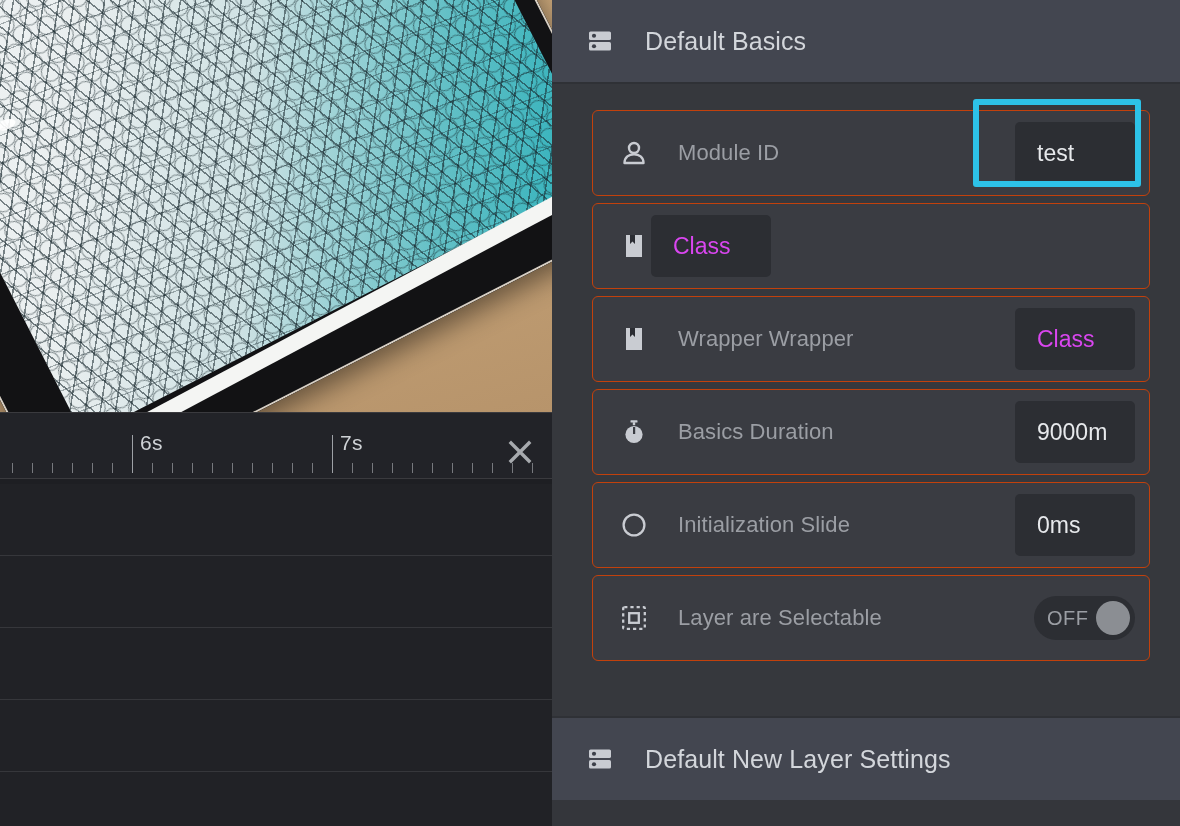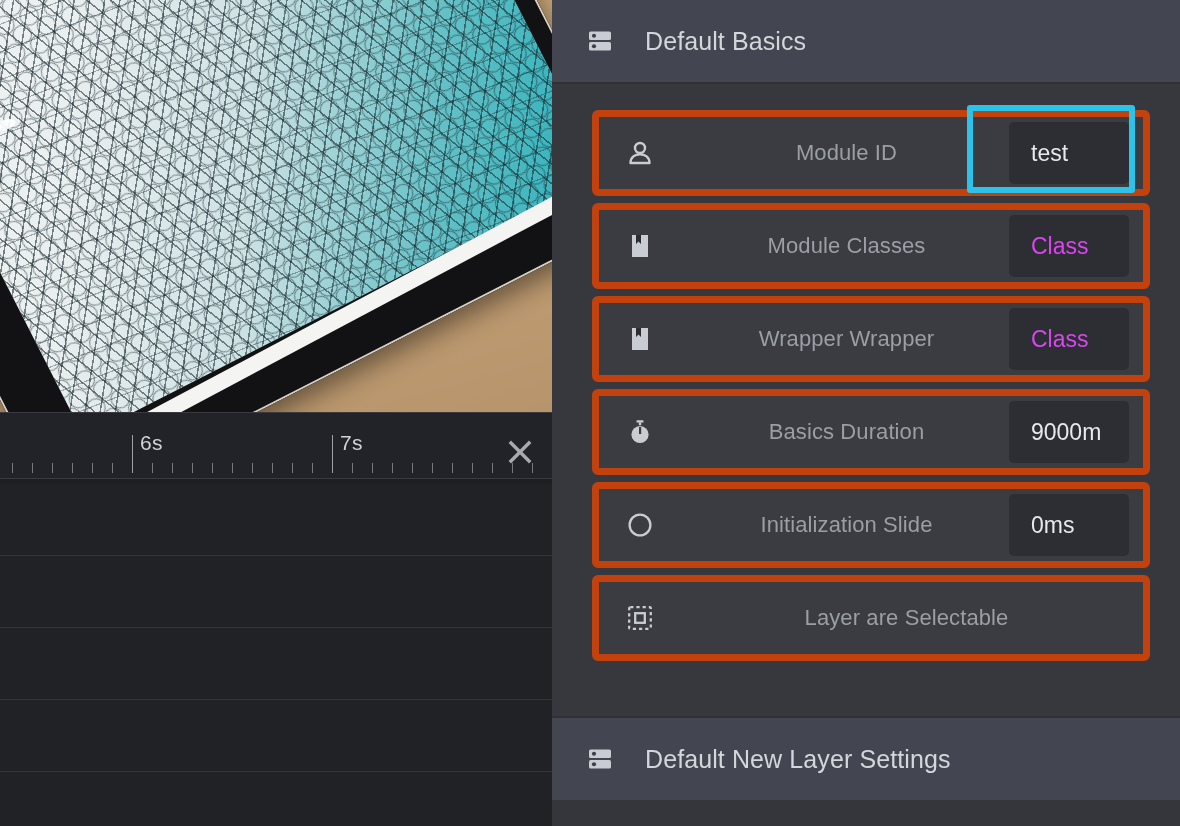--- a/index.html
+++ b/index.html
@@ -217,27 +217,26 @@
 
   .section-body {
     padding: 26px 30px 30px 40px;
   }
 
   .row {
     position: relative;
     display: flex;
     align-items: center;
     height: 86px;
-    border: 7px solid #c2410c;
+    border: 1px solid #c2410c;
     border-radius: 6px;
     background: #3a3c42;
     margin-bottom: 7px;
     padding: 0 14px 0 24px;
     box-sizing: border-box;
-    text-align: center;
   }
   .row-icon {
     width: 34px;
     height: 34px;
     flex: 0 0 auto;
     display: flex;
     align-items: center;
     justify-content: center;
   }
   .row-label {
@@ -418,21 +417,20 @@
         <span class="focus-ring"></span>
       </div>
 
       <div class="row">
         <span class="row-icon">
           <svg width="28" height="28" viewBox="0 0 28 28" aria-hidden="true">
             <path d="M6 3 H22 V25 H6 Z" fill="#c9ccd2"></path>
             <path d="M10 3 H15 V12 L12.5 9.5 L10 12 Z" fill="#2b2d33"></path>
           </svg>
         </span>
-        <span class="row-label">Module Classes</span>
         <span class="row-value placeholder">Class</span>
       </div>
 
       <div class="row">
         <span class="row-icon">
           <svg width="28" height="28" viewBox="0 0 28 28" aria-hidden="true">
             <path d="M6 3 H22 V25 H6 Z" fill="#c9ccd2"></path>
             <path d="M10 3 H15 V12 L12.5 9.5 L10 12 Z" fill="#2b2d33"></path>
           </svg>
         </span>
@@ -465,20 +463,24 @@
       </div>
 
       <div class="row">
         <span class="row-icon">
           <svg width="28" height="28" viewBox="0 0 28 28" aria-hidden="true">
             <rect x="3.2" y="3.2" width="21.6" height="21.6" rx="1" fill="none" stroke="#c9ccd2" stroke-width="2.3" stroke-dasharray="3.2 3.0"></rect>
             <rect x="9.2" y="9.2" width="9.6" height="9.6" fill="none" stroke="#c9ccd2" stroke-width="2.3"></rect>
           </svg>
         </span>
         <span class="row-label">Layer are Selectable</span>
+        <span class="toggle">
+          <span class="toggle-text">OFF</span>
+          <span class="toggle-knob"></span>
+        </span>
       </div>
 
     </div>
 
     <div class="bottom-section">
       <div class="section-divider"></div>
       <div class="section-header">
         <span class="sh-icon">
           <svg width="26" height="26" viewBox="0 0 26 26" aria-hidden="true">
             <rect x="2" y="3.5" width="22" height="8.5" rx="1.6" fill="#c9ccd2"></rect>

